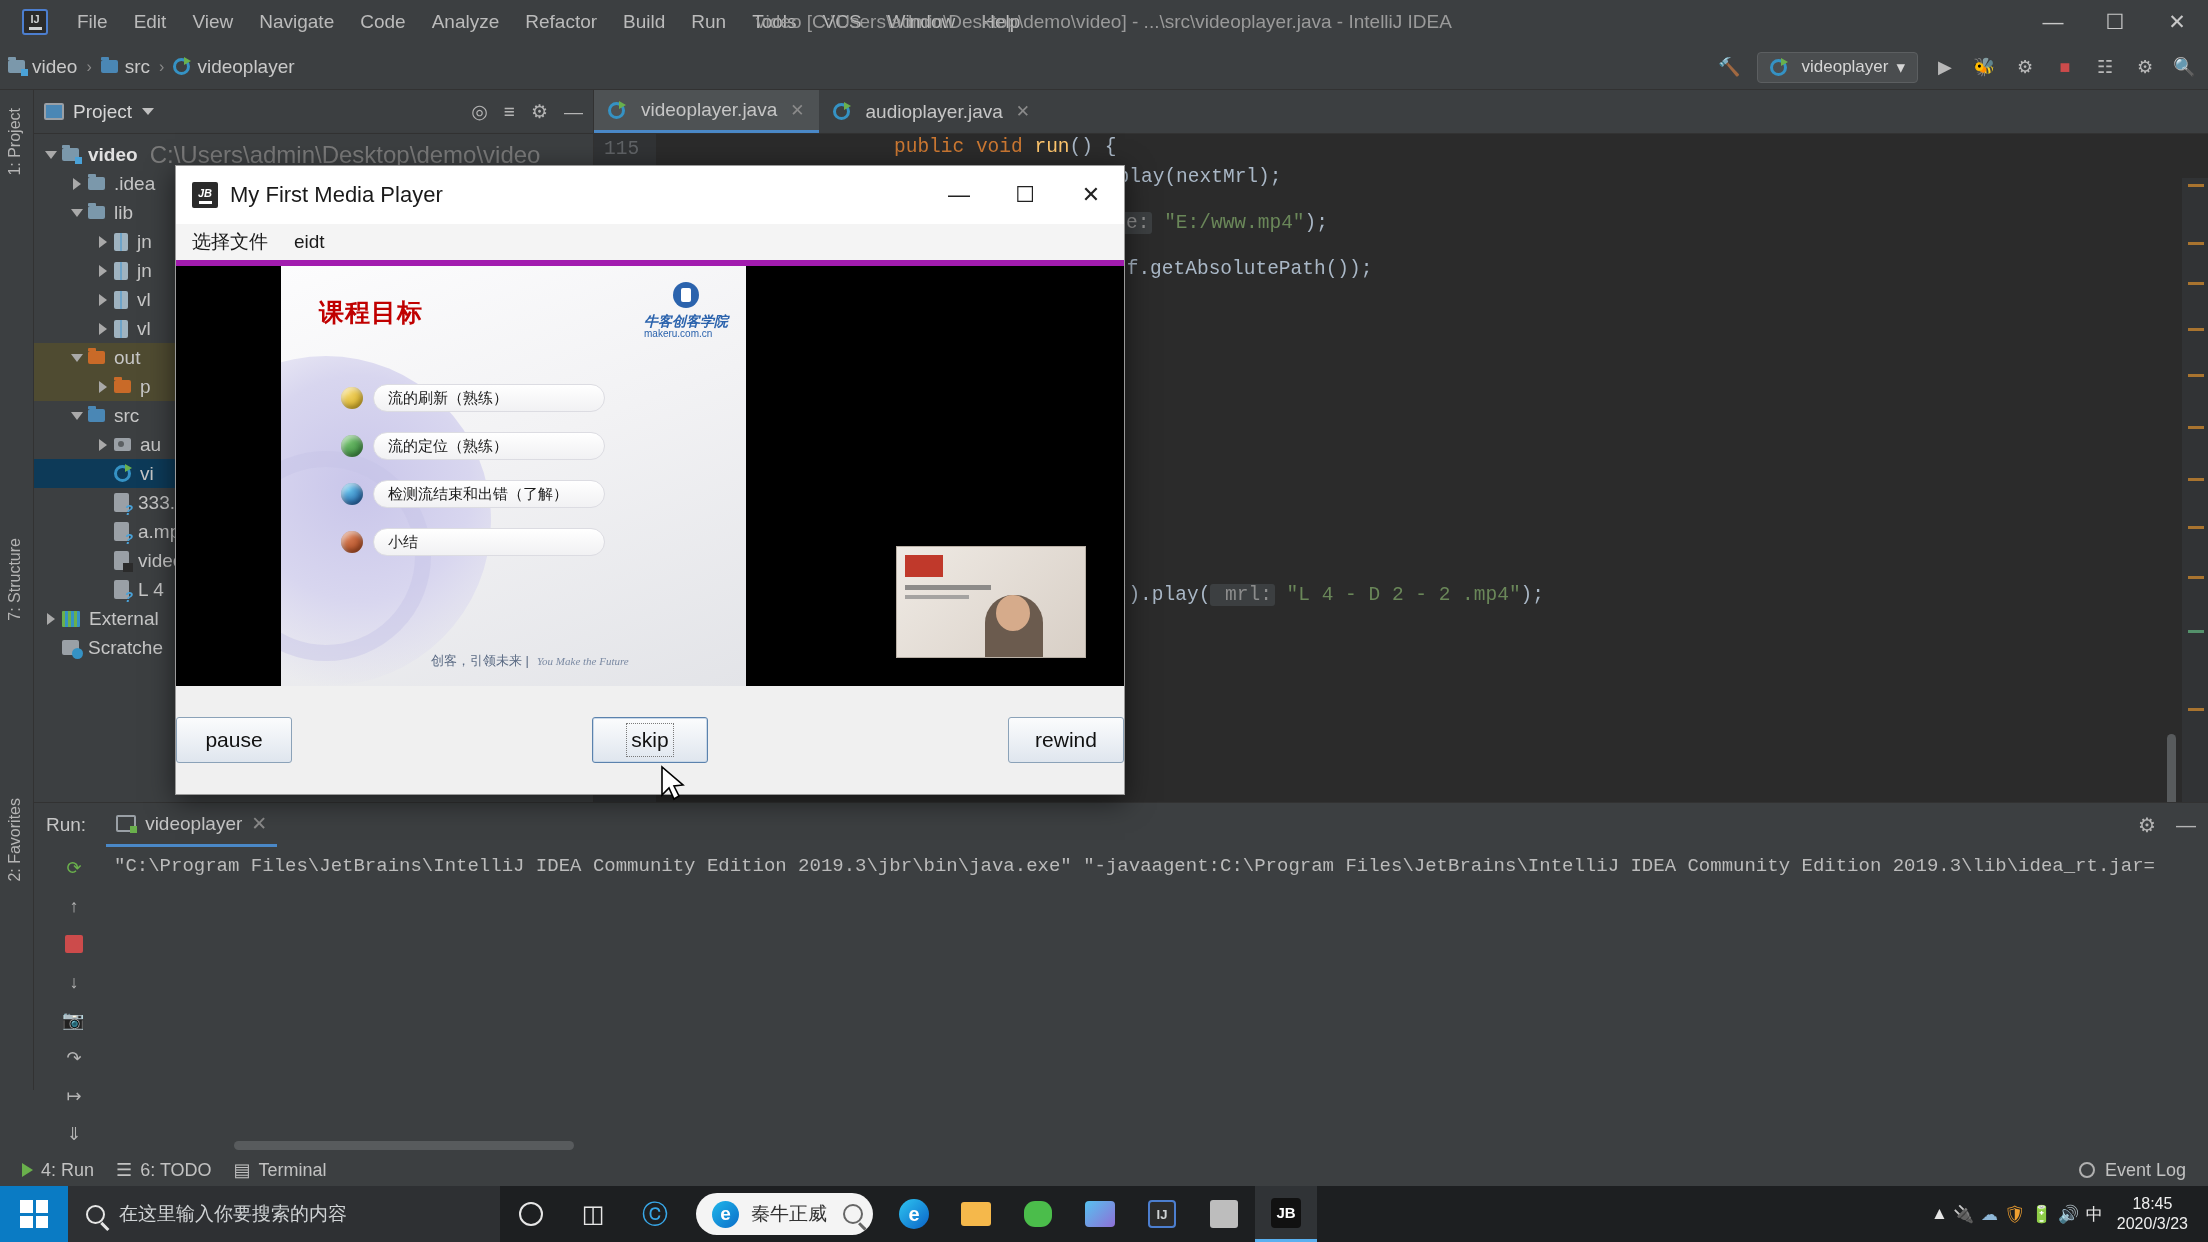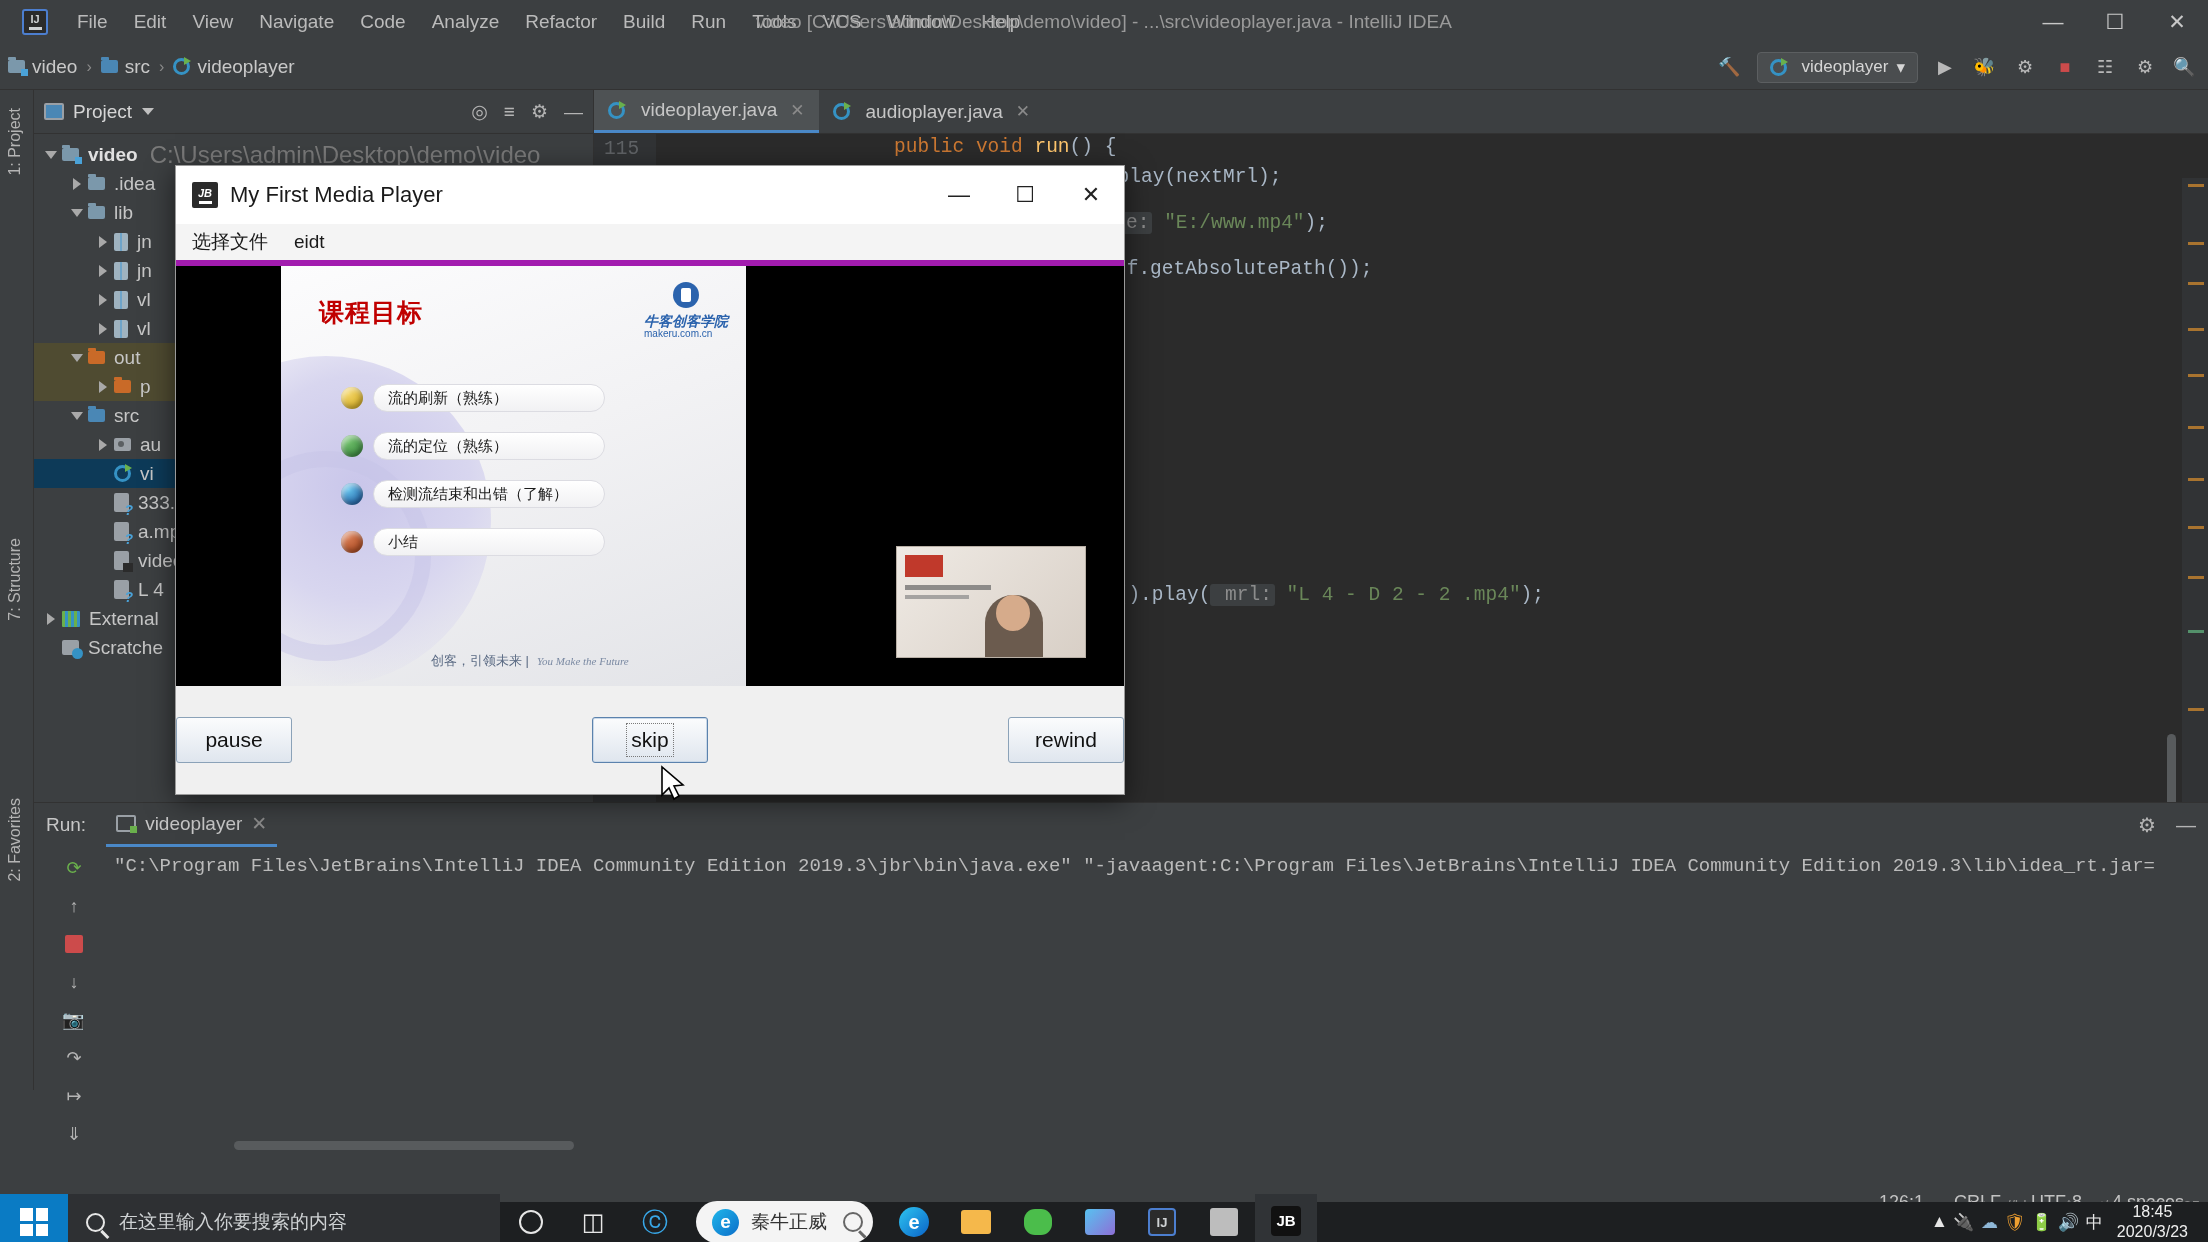--- a/index.html
+++ b/index.html
@@ -161,21 +161,21 @@
   
   .statusbar {
     position: absolute; left: 0; right: 0; bottom: 24px; height: 32px;
     background: #3c3f41; display: flex; align-items: center; color: #c2c2c2; font-size: 18px;
   }
   .statusbar .msg { margin-left: 14px; }
   .statusbar .right { margin-left: auto; display: flex; align-items: center; gap: 30px; margin-right: 24px; }
 
   
   .taskbar {
-    position: absolute; left: 0; right: 0; bottom: 0; height: 40px;
+    position: absolute; left: 0; right: 0; bottom: 0; height: 56px;
     background: #1d1f21; display: flex; align-items: center;
   }
   .tb-start { width: 68px; height: 56px; display: flex; align-items: center; justify-content: center; background: #0a7bc4; }
   .tb-win { width: 28px; height: 28px; display: grid; grid-template-columns: 1fr 1fr; grid-template-rows: 1fr 1fr; gap: 3px; }
   .tb-win i { background: #fff; display: block; }
   .tb-search {
     width: 432px; height: 56px; background: #2e3033; display: flex; align-items: center; gap: 14px; padding: 0 18px; color: #cfd2d4; font-size: 19px;
   }
   .mag { width: 19px; height: 19px; border: 2.5px solid #e6e6e6; border-radius: 50%; position: relative; }
   .mag:after { content:""; position:absolute; right:-7px; bottom:-6px; width:10px; height:2.5px; background:#e6e6e6; transform: rotate(45deg); }
@@ -564,20 +564,38 @@
       <div class="rg-btn">↓</div>
       <div class="rg-btn">📷</div>
       <div class="rg-btn">↷</div>
       <div class="rg-btn">↦</div>
       <div class="rg-btn">⇓</div>
     </div>
     <div class="console">"C:\Program Files\JetBrains\IntelliJ IDEA Community Edition 2019.3\jbr\bin\java.exe" "-javaagent:C:\Program Files\JetBrains\IntelliJ IDEA Community Edition 2019.3\lib\idea_rt.jar=</div>
     <div class="console-scroll"></div>
   </div>
 
+  <div class="botbar">
+    <div class="botitem">
+      <span class="tri-run"></span>
+      <span>4: Run</span>
+    </div>
+    <div class="botitem">
+      <span>☰</span>
+      <span>6: TODO</span>
+    </div>
+    <div class="botitem">
+      <span>▤</span>
+      <span>Terminal</span>
+    </div>
+    <div class="botbar-right">
+      <span class="ev-circle"></span>
+      <span>Event Log</span>
+    </div>
+  </div>
 
   <div class="statusbar">
     <span class="msg">All files are up-to-date (a minute ago)</span>
     <div class="right">
       <span>126:1</span>
       <span>CRLF</span>
       <span>UTF-8</span>
       <span>4 spaces</span>
     </div>
   </div>

